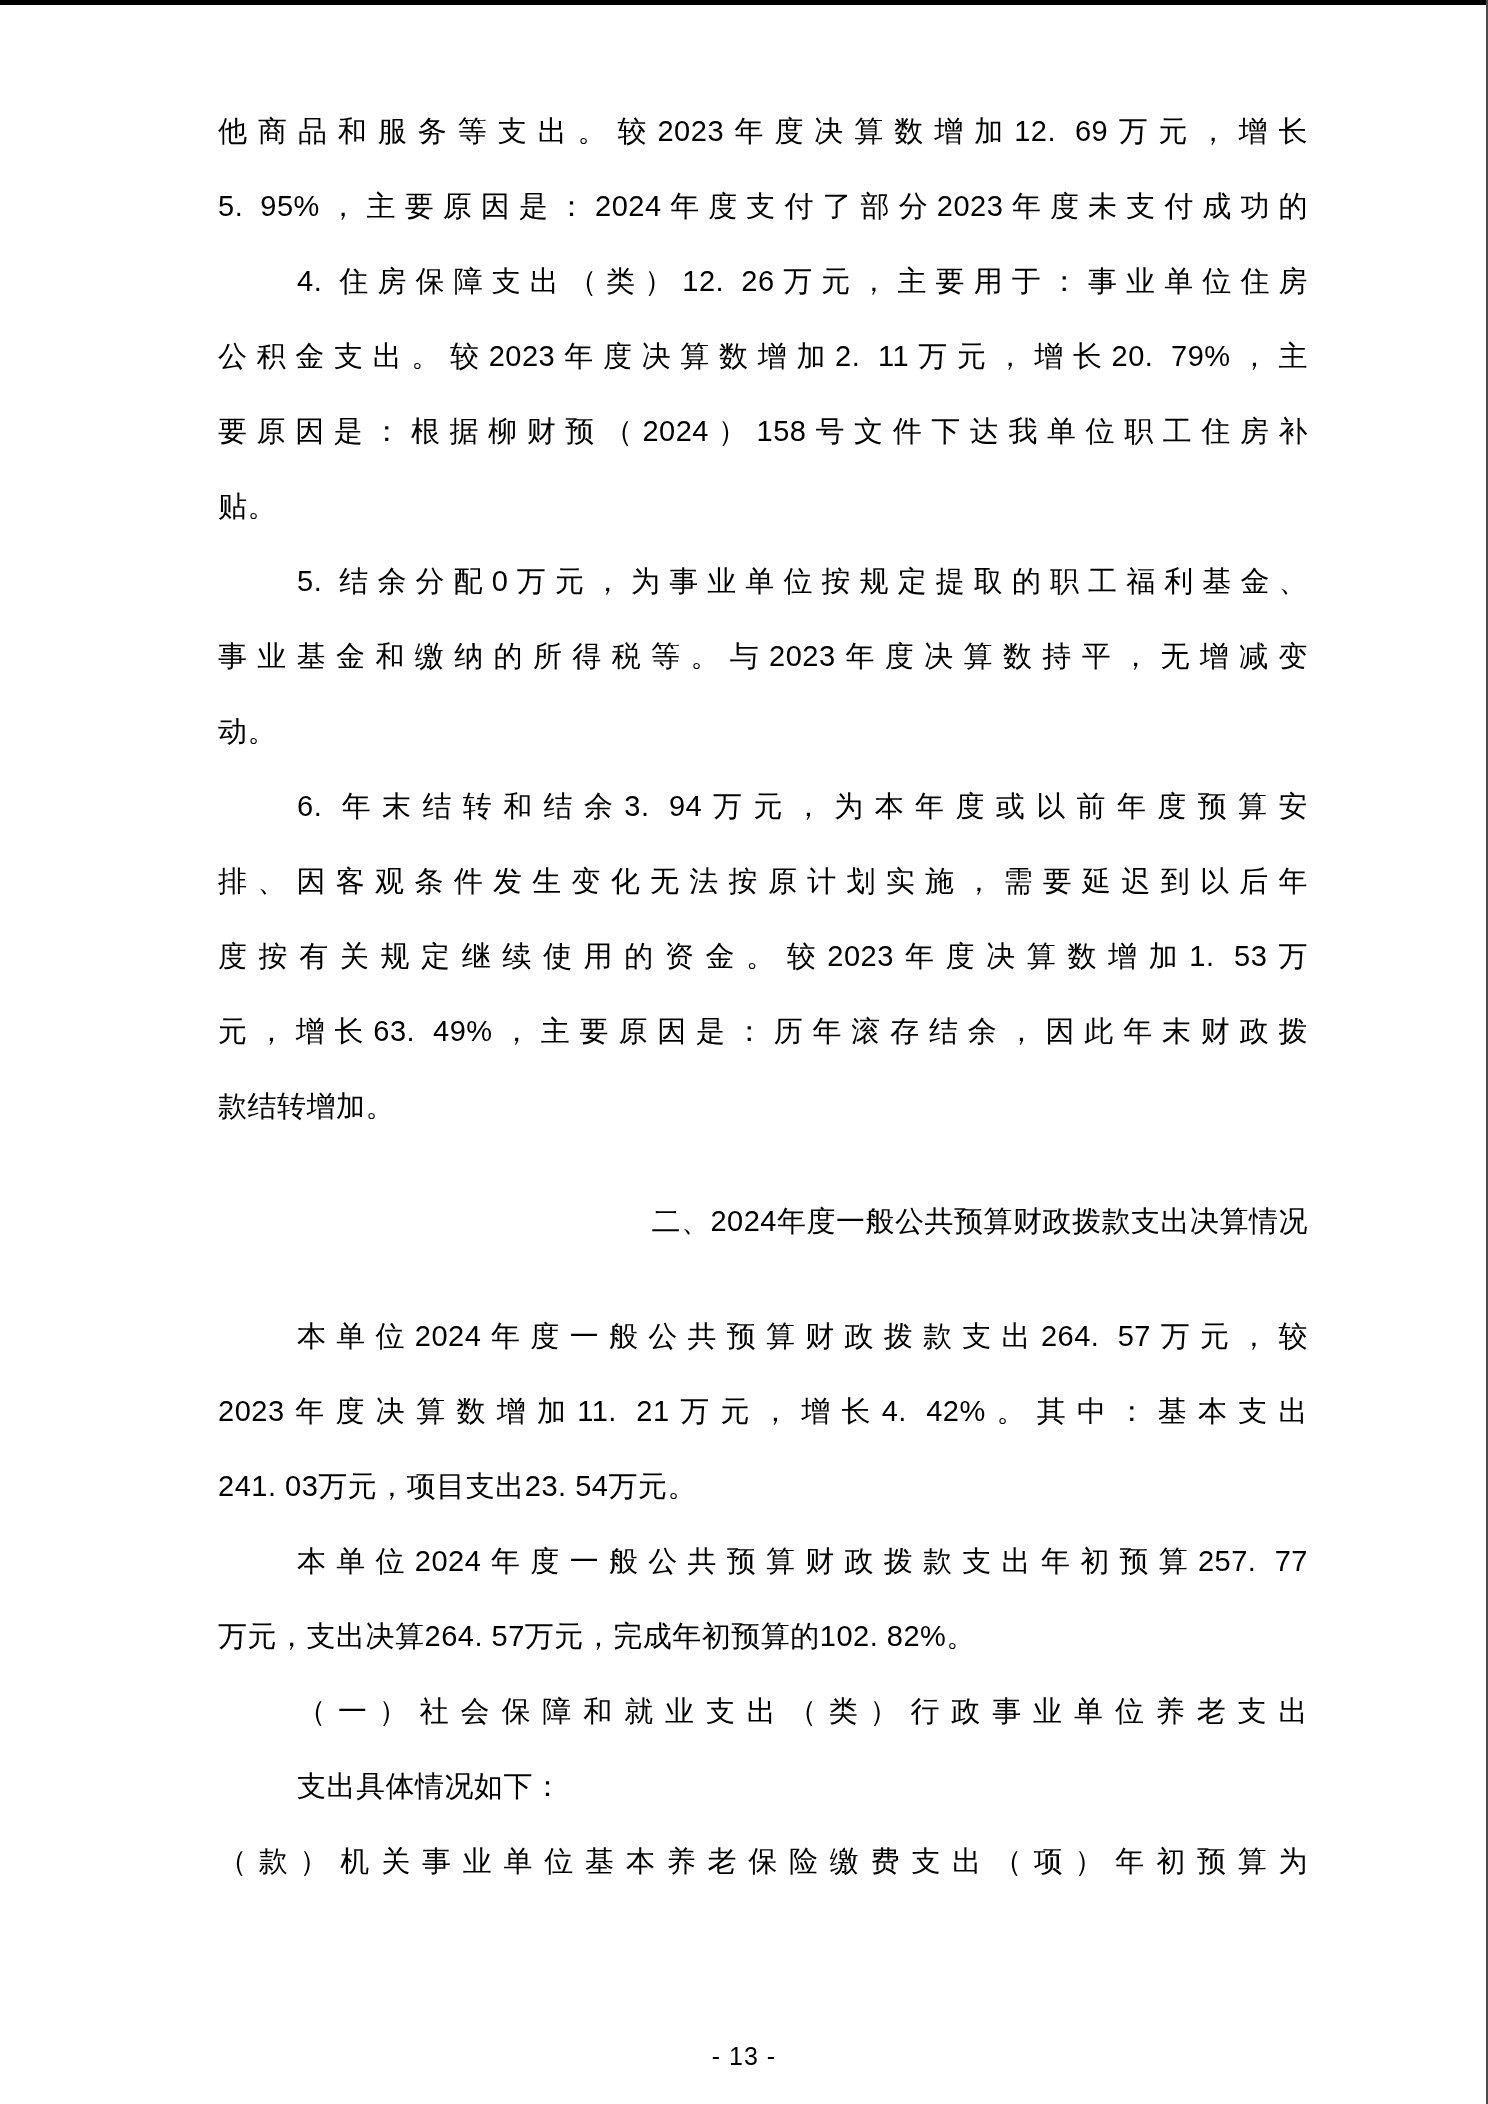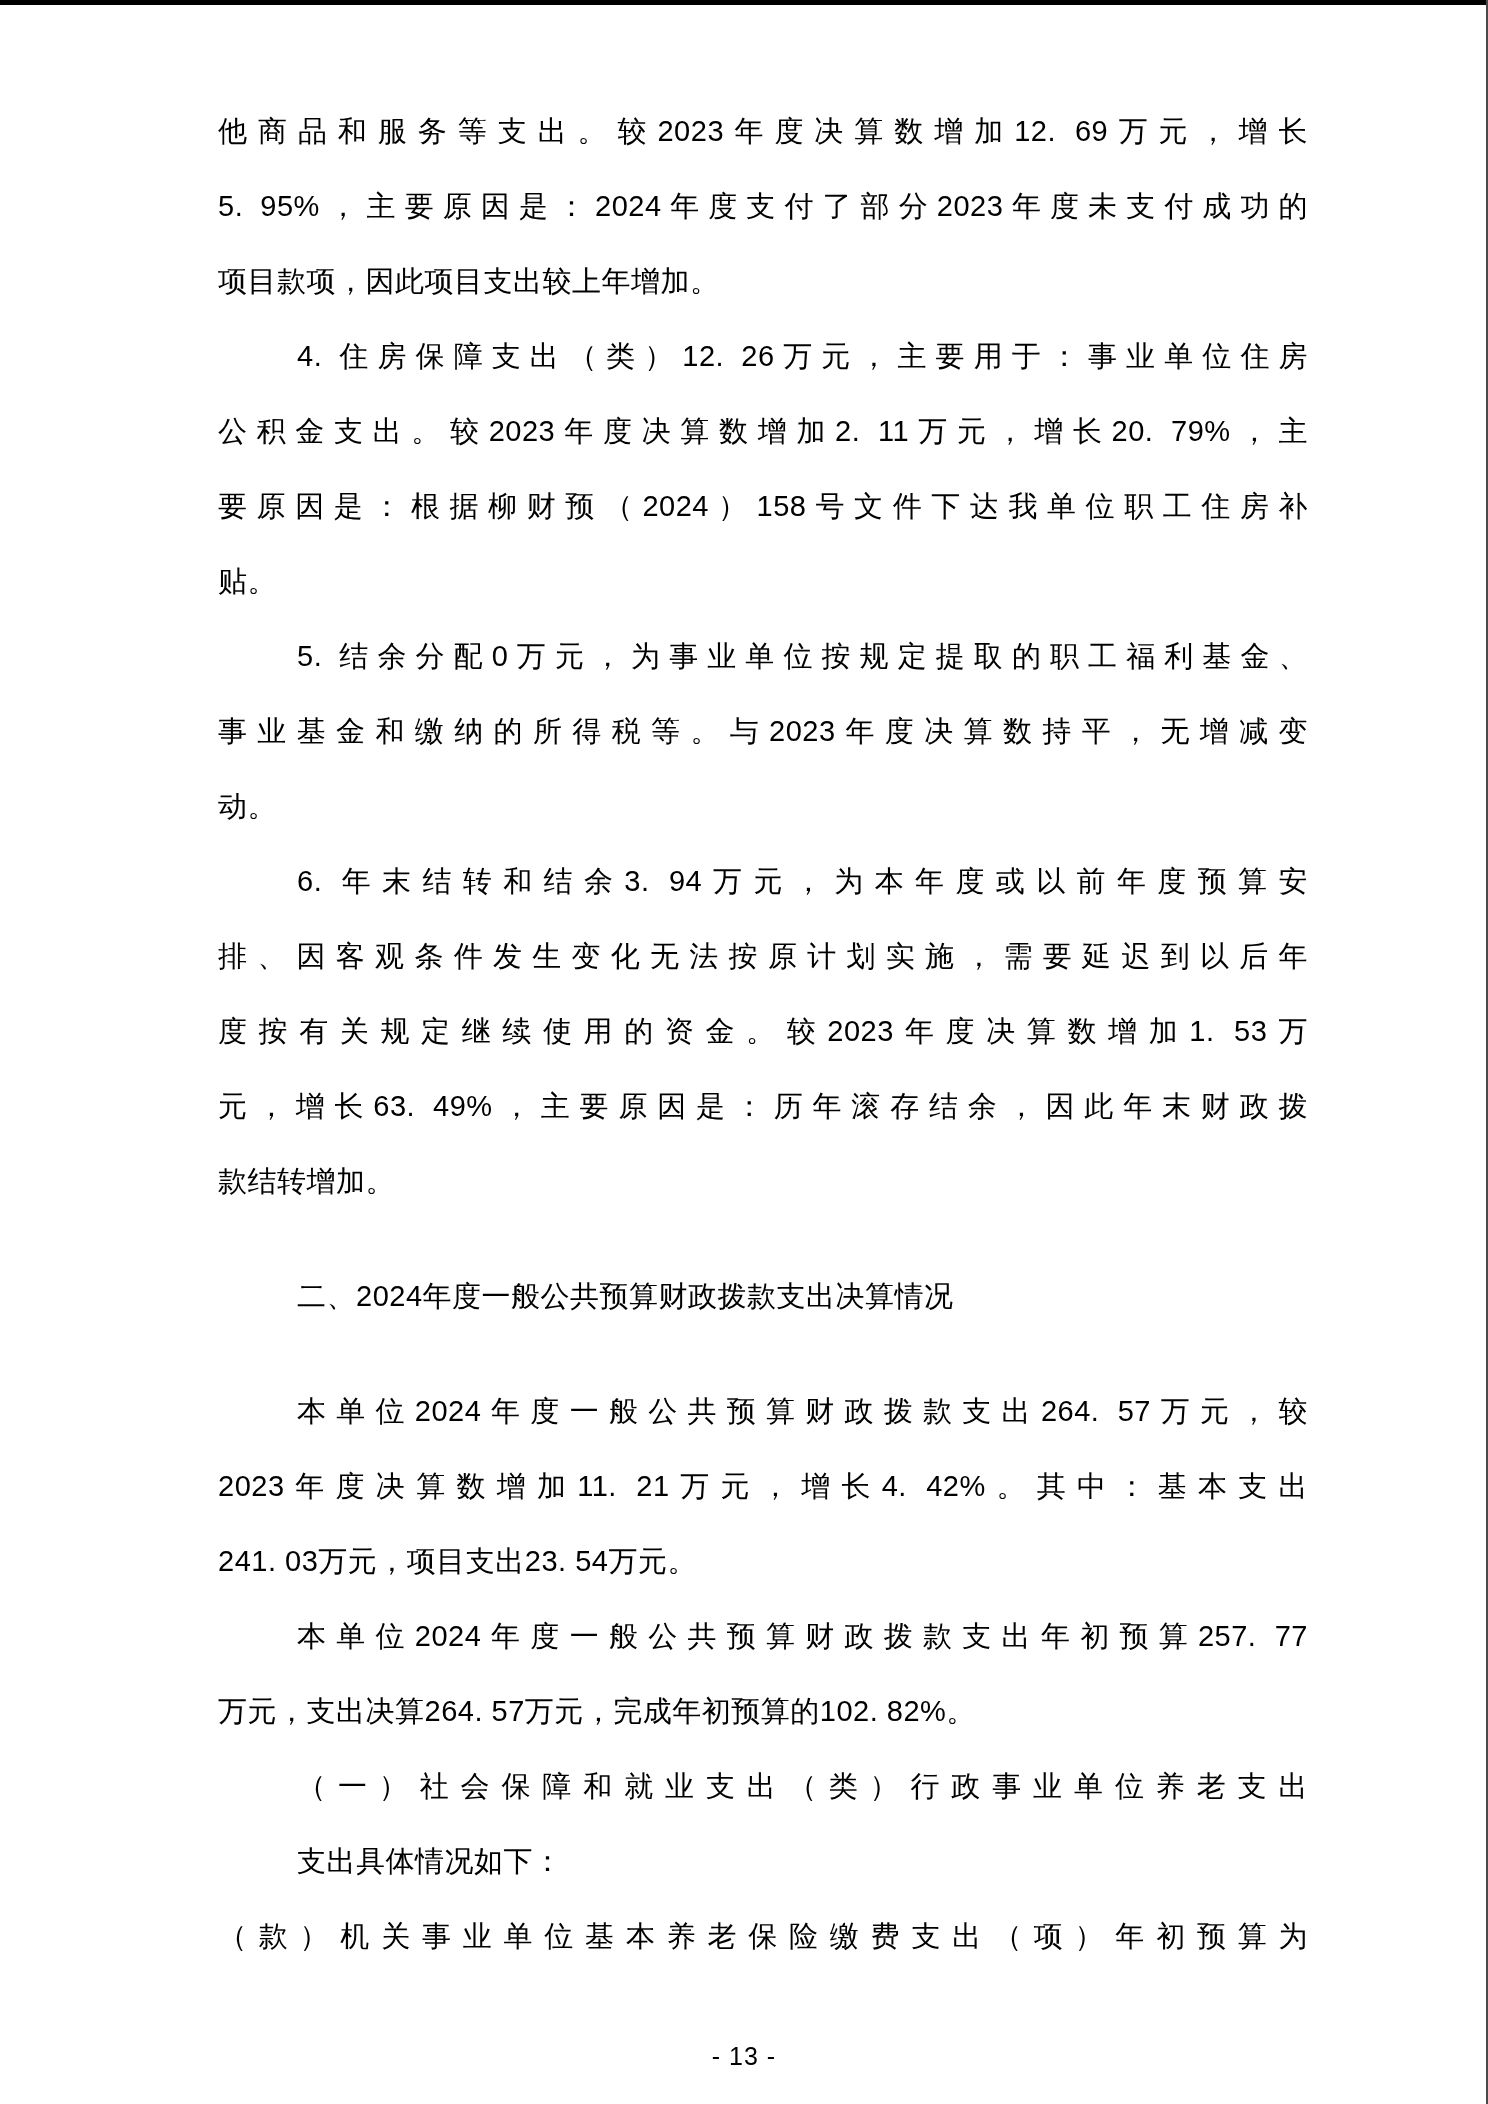--- a/index.html
+++ b/index.html
@@ -46,20 +46,21 @@
     white-space: normal;
     text-align: justify;
     text-align-last: justify;
   }
   .ln.ind {
     text-indent: 79px;
   }
   .ln.heading {
     margin-top: 40px;
     margin-bottom: 40px;
+    text-align: right;
   }
   .page-footer {
     position: absolute;
     left: 0;
     top: 2042px;
     width: 1488px;
     text-align: center;
     font-size: 25px;
     letter-spacing: 1px;
   }
@@ -67,21 +68,20 @@
 </head>
 <body>
 
 <div class="top-bar"></div>
 <div class="right-edge"></div>
 
 <div class="content">
 
   <div class="ln fill">他商品和服务等支出。较2023年度决算数增加12. 69万元，增长</div>
   <div class="ln fill">5. 95%，主要原因是：2024年度支付了部分2023年度未支付成功的</div>
-  <div class="ln">项目款项，因此项目支出较上年增加。</div>
 
   <div class="ln ind fill">4. 住房保障支出（类）12. 26万元，主要用于：事业单位住房</div>
   <div class="ln fill">公积金支出。较2023年度决算数增加2. 11万元，增长20. 79%，主</div>
   <div class="ln fill">要原因是：根据柳财预（2024）158号文件下达我单位职工住房补</div>
   <div class="ln">贴。</div>
 
   <div class="ln ind fill">5. 结余分配0万元，为事业单位按规定提取的职工福利基金、</div>
   <div class="ln fill">事业基金和缴纳的所得税等。与2023年度决算数持平，无增减变</div>
   <div class="ln">动。</div>
 

